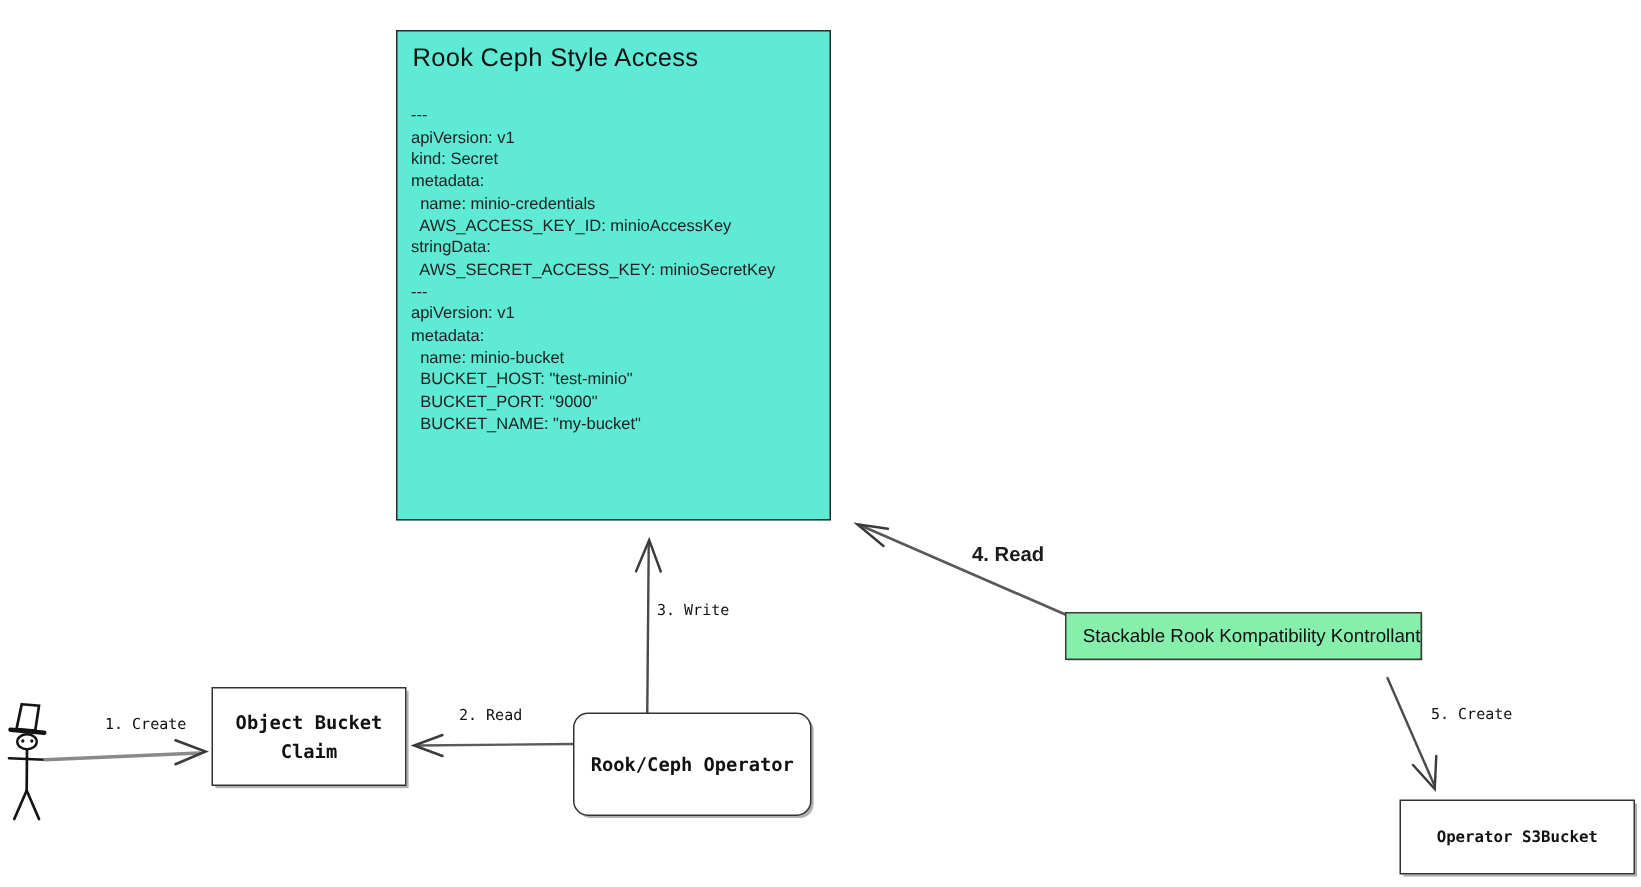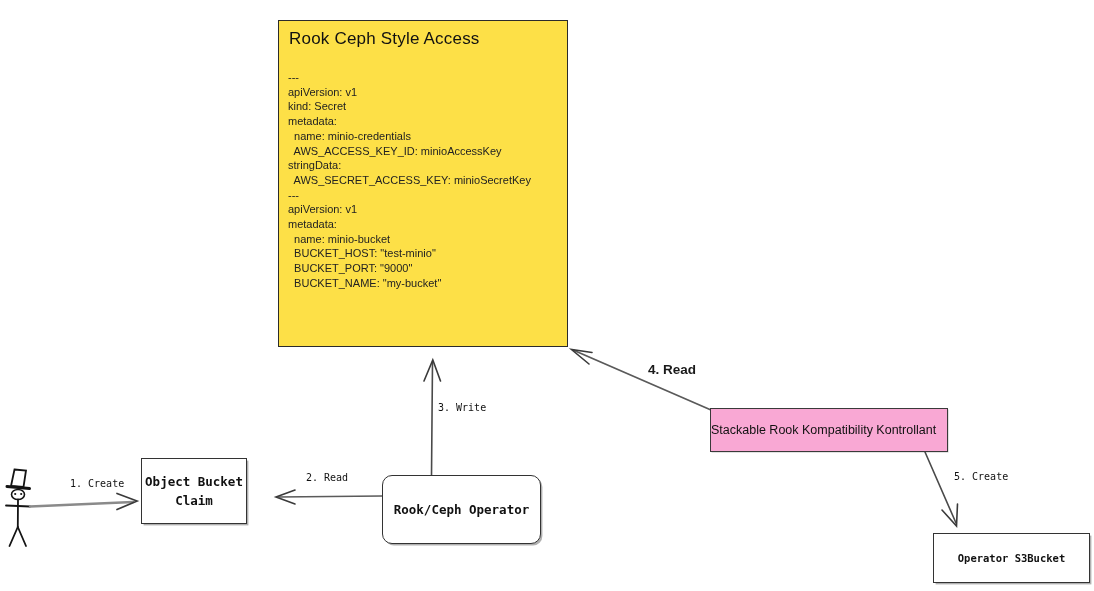--- a/index.html
+++ b/index.html
@@ -3,44 +3,44 @@
 <meta charset="utf-8">
 <style>
   html,body{margin:0;padding:0;background:#fff;}
   #canvas{
     position:relative;width:1094px;height:591px;background:#ffffff;
     font-family:"Liberation Sans", sans-serif;color:#1a1a1a;overflow:hidden;
   }
   .abs{position:absolute;}
   
   .yaml-box{
-    left:278px;top:20px;width:290px;height:327px;
-    border:1.6px solid #2b2b2b;background:#fde047;box-sizing:border-box;
+    left:264px;top:20px;width:290px;height:327px;
+    border:1.6px solid #2b2b2b;background:#5eead4;box-sizing:border-box;
     padding:8px 6px 6px 9px;
   }
   .yaml-title{
     font-size:17px;color:#111;letter-spacing:.2px;margin:0 0 21px 1px;
     font-family:"Liberation Sans", sans-serif;
   }
   .yaml-lines{font-size:11px;line-height:14.7px;color:#222;}
   .yaml-lines div{white-space:pre;}
   
   .sketch{
     background:#fff;box-sizing:border-box;border:1.7px solid #333;
     box-shadow:2px 2px 0 -0.6px rgba(80,80,80,.45);
     display:flex;align-items:center;justify-content:center;text-align:center;
     font-family:"DejaVu Sans Mono", monospace;color:#111;
   }
-  .obc-box{left:141px;top:458px;width:106px;height:66px;font-size:12.5px;font-weight:600;line-height:1.55;padding:0 2px;}
+  .obc-box{left:141px;top:458px;width:130px;height:66px;font-size:12.5px;font-weight:600;line-height:1.55;padding:0 2px;}
   .operator-box{left:382px;top:475px;width:159px;height:69px;font-size:12.5px;font-weight:600;border-radius:10px;}
   .s3-box{left:933px;top:533px;width:157px;height:50px;font-size:10.5px;font-weight:600;}
   .kontrollant-box{
-    left:710px;top:408px;width:238px;height:44px;
-    border:1.5px solid #3a3a3a;background:#f9a8d4;box-sizing:border-box;
-    display:flex;align-items:center;justify-content:flex-start;
+    left:710px;top:408px;width:238px;height:32px;
+    border:1.5px solid #3a3a3a;background:#86efac;box-sizing:border-box;
+    display:flex;align-items:center;justify-content:flex-end;
     font-size:12.5px;color:#111;white-space:nowrap;
     box-shadow:1px 1px 0 -0.5px rgba(90,90,90,.35);
   }
   
   .edge-label{
     font-family:"DejaVu Sans Mono", monospace;font-size:10px;color:#111;white-space:nowrap;
   }
   .edge-label.sans{font-family:"Liberation Sans", sans-serif;font-size:13.5px;color:#1a1a1a;}
   svg.overlay{position:absolute;left:0;top:0;pointer-events:none;}
 </style>

